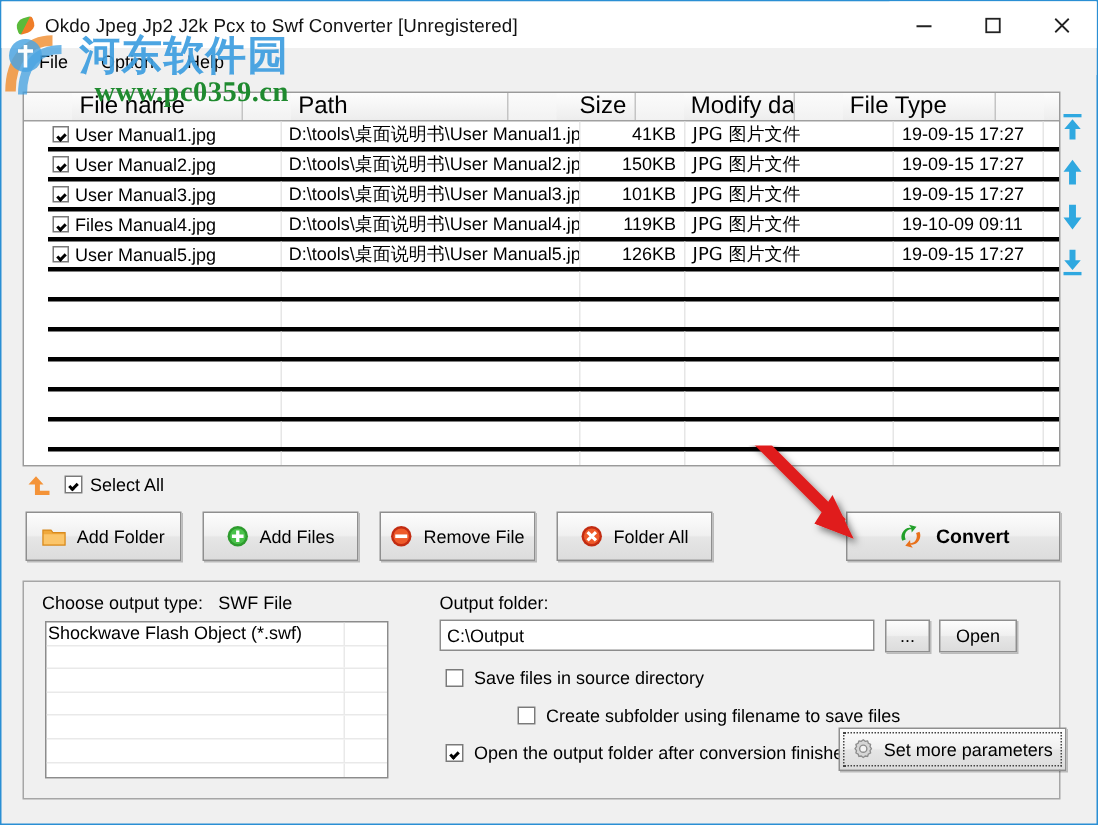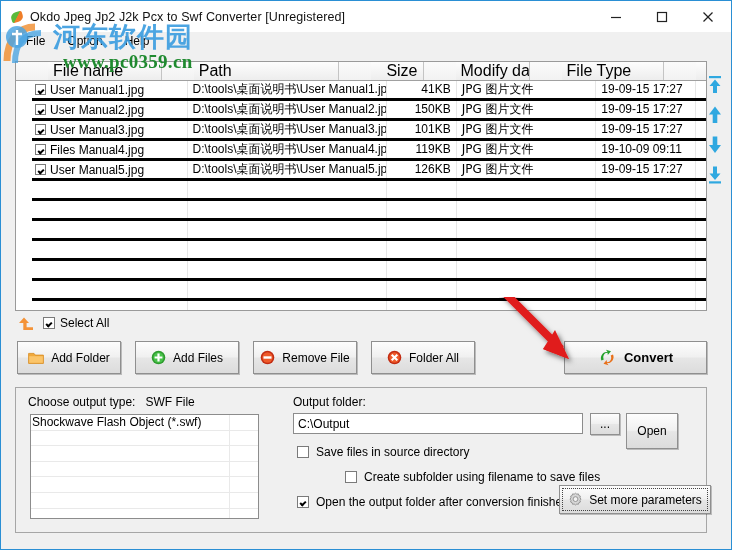--- a/index.html
+++ b/index.html
@@ -150,21 +150,21 @@
     font-size:12px;line-height:14px;white-space:nowrap;overflow:hidden;}
   .tl-row .tl-side{width:28px;}
   .of-label{position:absolute;left:277px;top:7px;font-size:12px;}
   .of-input{
     position:absolute;left:277px;top:25px;width:290px;height:21px;
     box-sizing:border-box;border:1px solid #8c8c8c;background:#fff;
     font-size:12px;line-height:19px;padding-left:4px;color:#000;
     font-family:"Liberation Sans","DejaVu Sans",sans-serif;
   }
   .btn-dots{position:absolute;left:574px;top:25px;width:30px;height:22px;font-size:12px;}
-  .btn-open{position:absolute;left:610px;top:25px;width:52px;height:36px;font-size:12px;}
+  .btn-open{position:absolute;left:610px;top:25px;width:52px;height:22px;font-size:12px;}
   .optrow{position:absolute;display:flex;align-items:center;gap:7px;font-size:12px;}
   .optrow .cb{width:12px;height:12px;}
   .opt1{left:281px;top:57px;}
   .opt2{left:281px;top:82px;margin-left:48px;}
   .opt3{left:281px;top:107px;}
   .params-btn{
     position:absolute;left:558px;top:484px;width:152px;height:29px;
     font-size:12px;gap:6px;
   }
   .params-btn .focusring{

